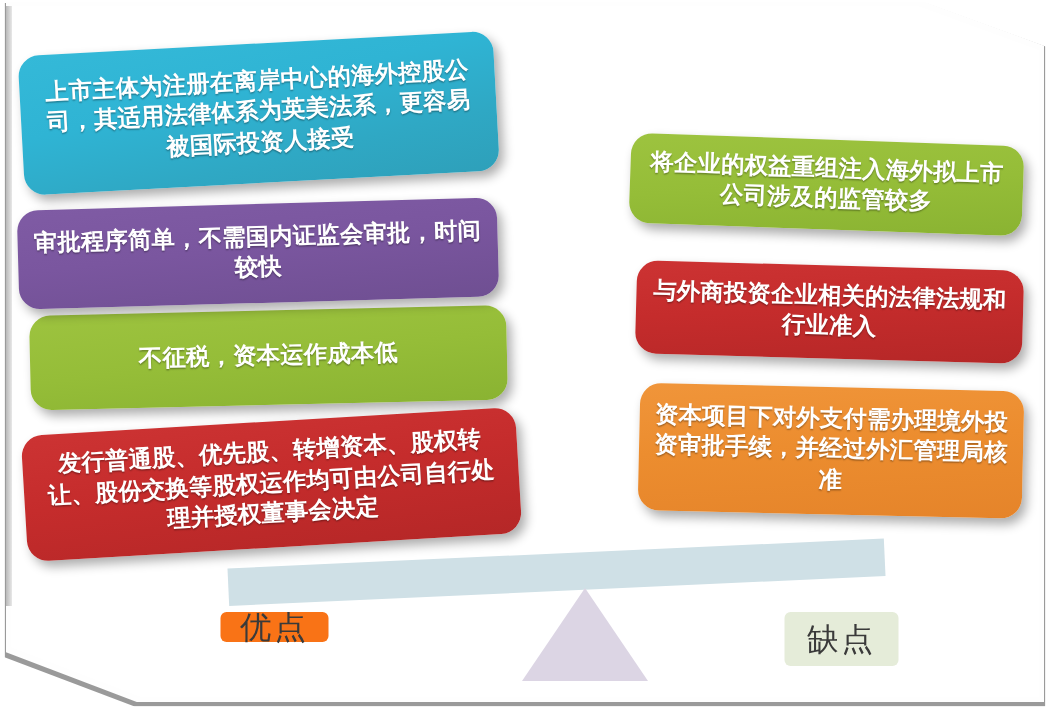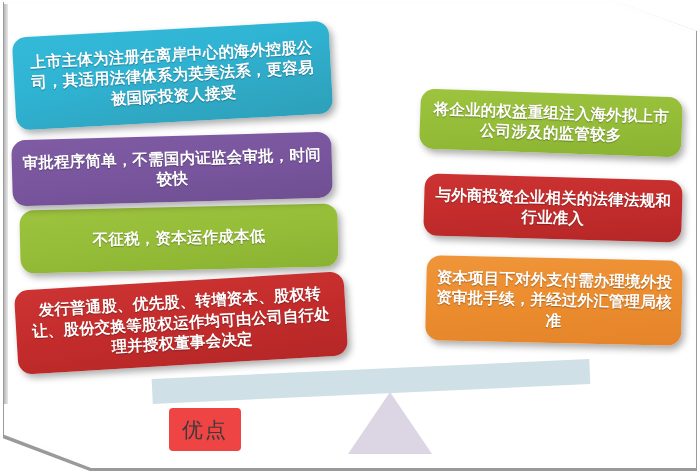--- a/index.html
+++ b/index.html
@@ -133,22 +133,22 @@
     position:absolute;
     display:flex;align-items:center;justify-content:center;
     border-radius:4px;
     font-size:21px;
     color:#3a3a3a;
     font-family:"DejaVu Serif","Liberation Serif",serif;
     letter-spacing:2px;
     z-index:8;
   }
   #label-pros{
-    left:169px;top:408px;width:72px;height:43px;
-    background:#ef4444;
+    left:147px;top:408px;width:72px;height:20px;
+    background:#f97316;
   }
   #label-cons{
     left:523px;top:408px;width:76px;height:36px;
     background:#e5ecd9;
   }
 </style>
 </head>
 <body>
 
 <div id="slide">
@@ -184,14 +184,17 @@
       <span>与外商投资企业相关的法律法规和行业准入</span>
     </div>
     <div class="box" id="box-r3">
       <span>资本项目下对外支付需办理境外投资审批手续，并经过外汇管理局核准</span>
     </div>
   </div>
 
   <div class="pill" id="label-pros">
     <span>优点</span>
   </div>
+  <div class="pill" id="label-cons">
+    <span>缺点</span>
+  </div>
 
 </div>
 
 </body></html>

